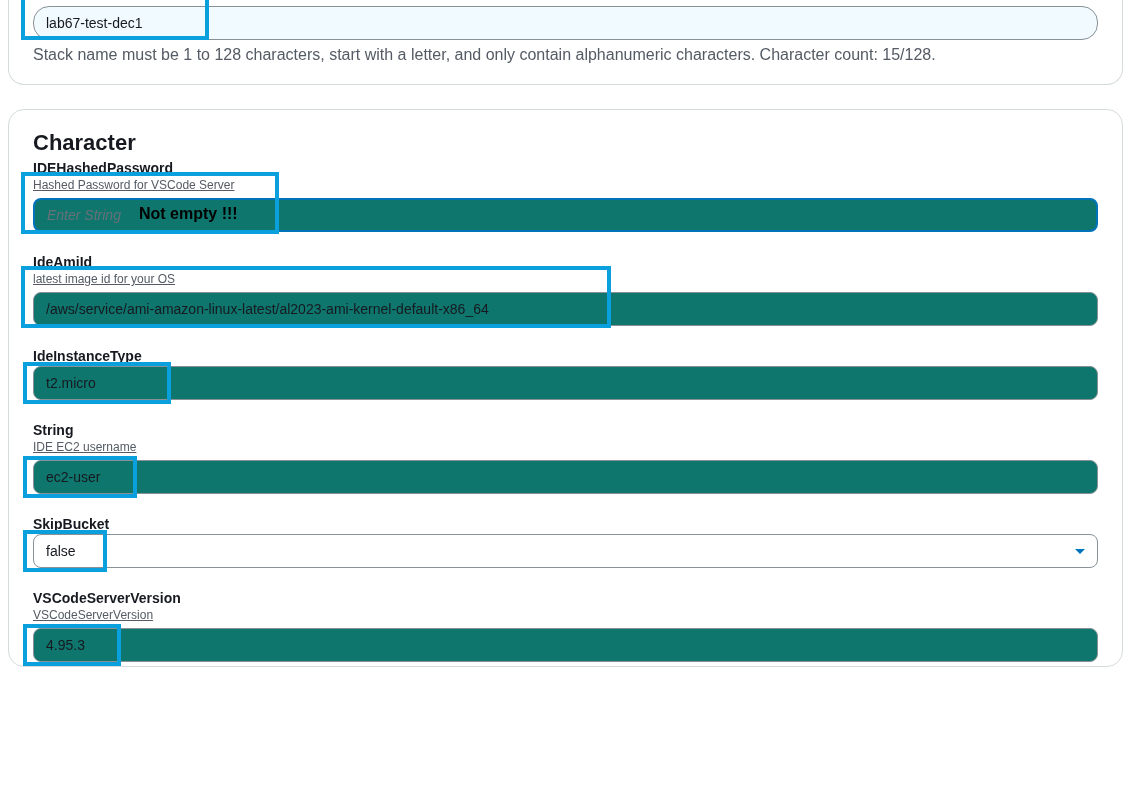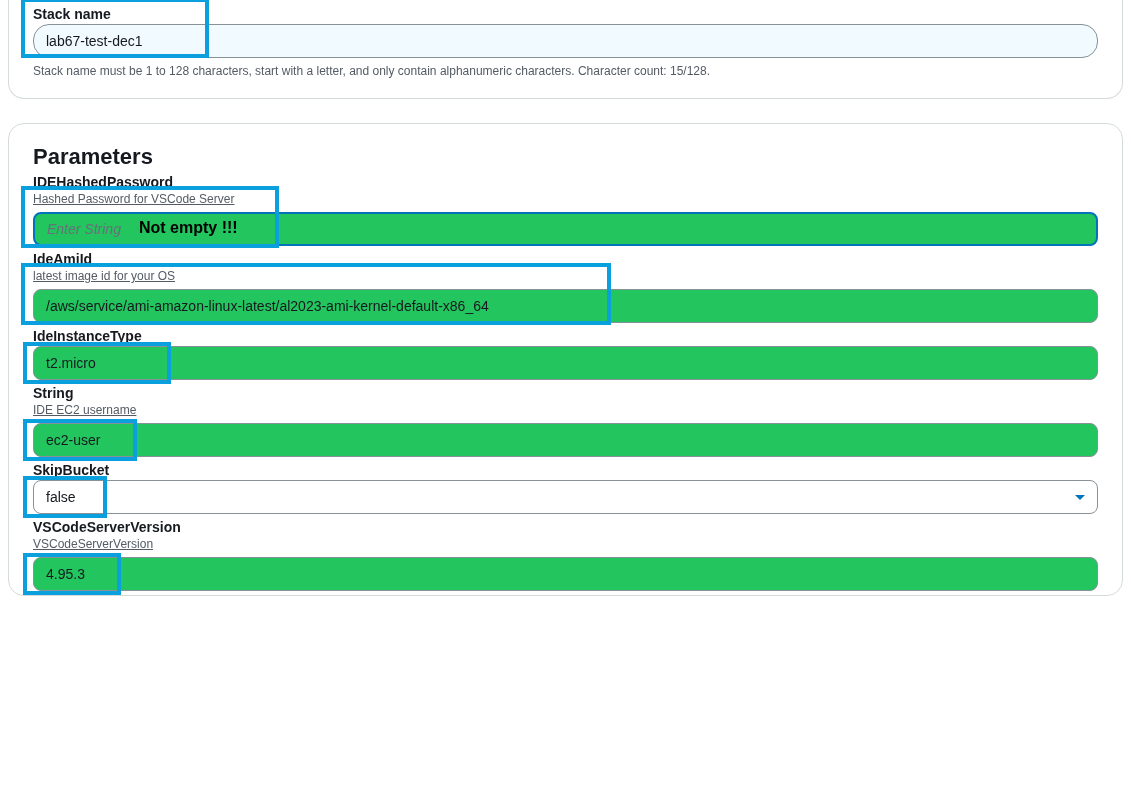--- a/index.html
+++ b/index.html
@@ -35,34 +35,34 @@
       display: block;
     }
     .field-desc {
       font-size: 12px;
       color: #545b64;
       margin-bottom: 6px;
       display: block;
       text-decoration: underline;
     }
     .field-constraint {
-      font-size: 12px;
+      font-size: 16px;
       color: #545b64;
       margin-top: 6px;
       display: block;
     }
     .text-input {
       width: 100%;
       height: 34px;
       border: 1px solid #879196;
       border-radius: 8px;
       padding: 4px 12px;
       font-size: 14px;
       color: #16191f;
-      background: #22c55e;
+      background: #0f766e;
       font-family: inherit;
     }
     .text-input.value-filled {
       background: #f1faff;
       border-radius: 16px;
     }
     .text-input.active-outline {
       border: 2px solid #0073bb;
     }
     .text-input::placeholder {
@@ -99,21 +99,21 @@
       font-weight: 700;
       color: #16191f;
       margin-bottom: 4px;
     }
     .section-desc {
       font-size: 14px;
       color: #545b64;
       margin-bottom: 24px;
     }
     .param-block {
-      margin-bottom: 5px;
+      margin-bottom: 22px;
     }
     
     .hl {
       position: absolute;
       border: 4px solid #0aa0dd;
       pointer-events: none;
       z-index: 10;
     }
     .rel {
       position: relative;
@@ -124,30 +124,29 @@
       font-size: 16px;
       color: #000000;
       pointer-events: none;
       z-index: 11;
     }
   </style>
 </head>
 <body>
 
 <div class="panel top rel">
-  <label class="field-label">Stack name</label>
   <div class="rel">
     <input type="text" class="text-input value-filled" value="lab67-test-dec1" style="">
     <div class="hl" style="left:-12px; top:-26px; width:188px; height:60px;"></div>
   </div>
   <span class="field-constraint">Stack name must be 1 to 128 characters, start with a letter, and only contain alphanumeric characters. Character count: 15/128.</span>
 </div>
 
 <div class="panel rel" style="padding-bottom:4px;">
-  <h2 class="section-title">Parameters</h2>
+  <h2 class="section-title">Character</h2>
 
   <div class="param-block rel">
     <label class="field-label">IDEHashedPassword</label>
     <span class="field-desc">Hashed Password for VSCode Server</span>
     <div class="rel">
       <input type="text" class="text-input active-outline" placeholder="Enter String" style="">
       <div class="hl" style="left:-12px; top:-26px; width:258px; height:62px;"></div>
       <span class="overlay-note" style="left:106px; top:7px;">Not empty !!!</span>
     </div>
   </div>

